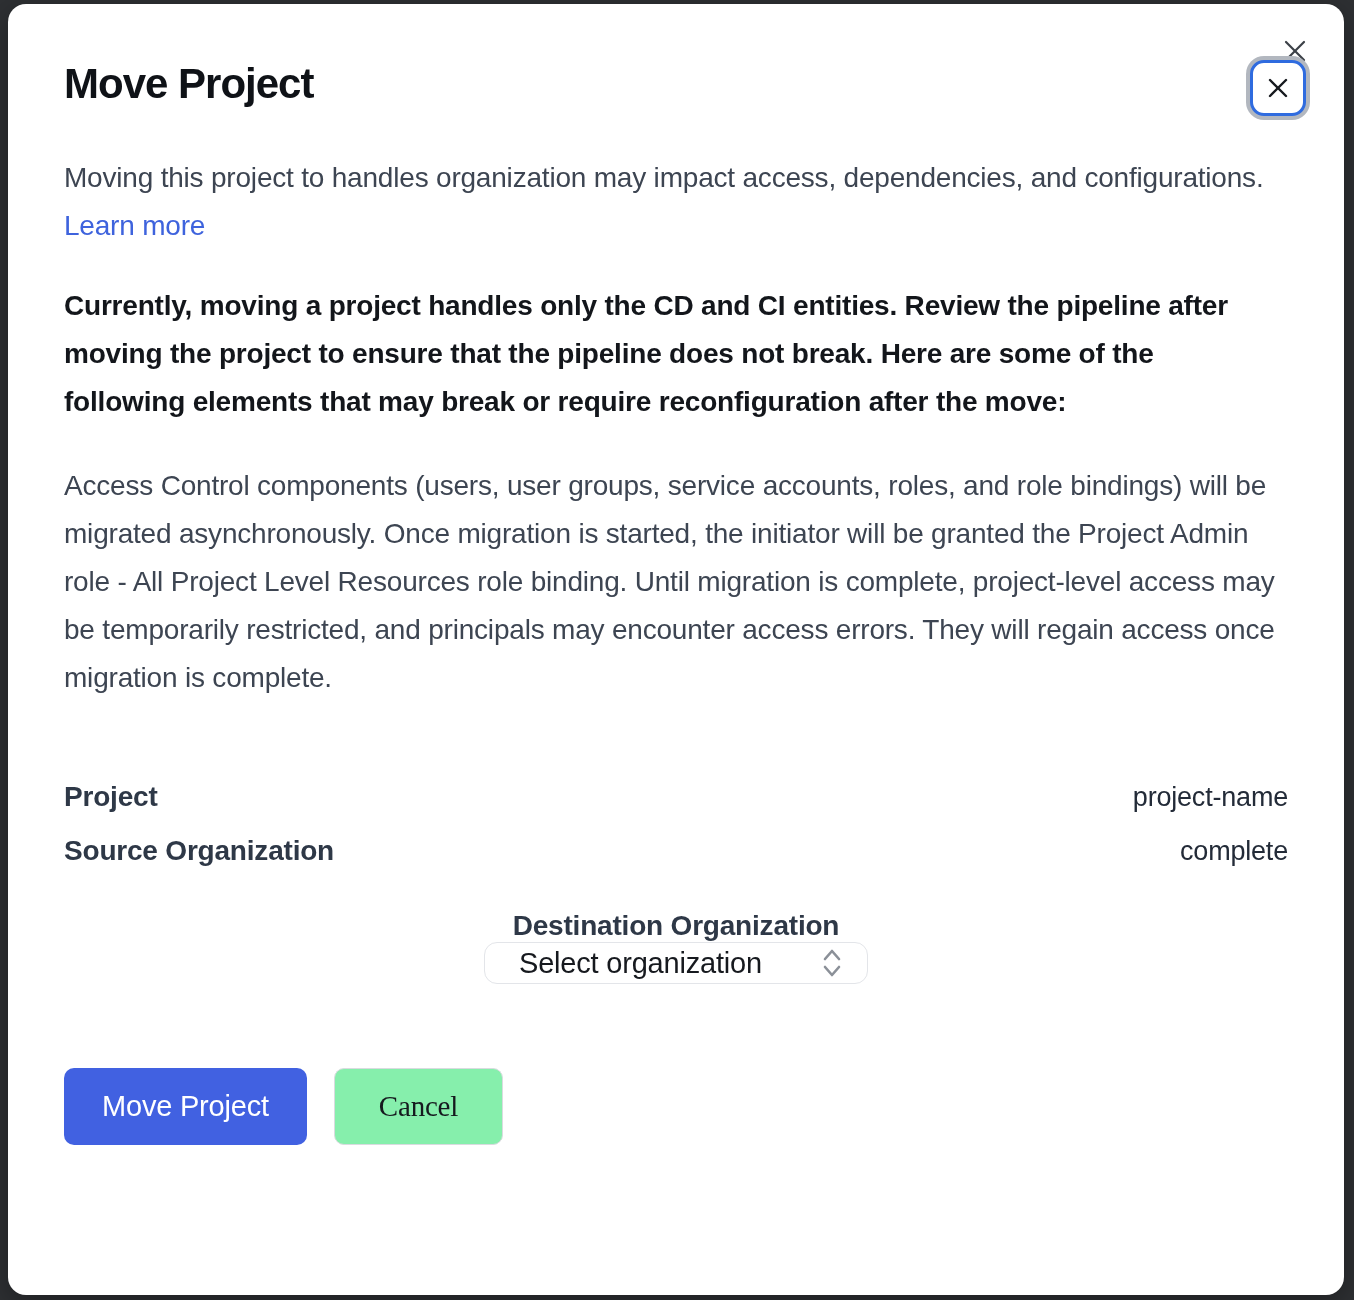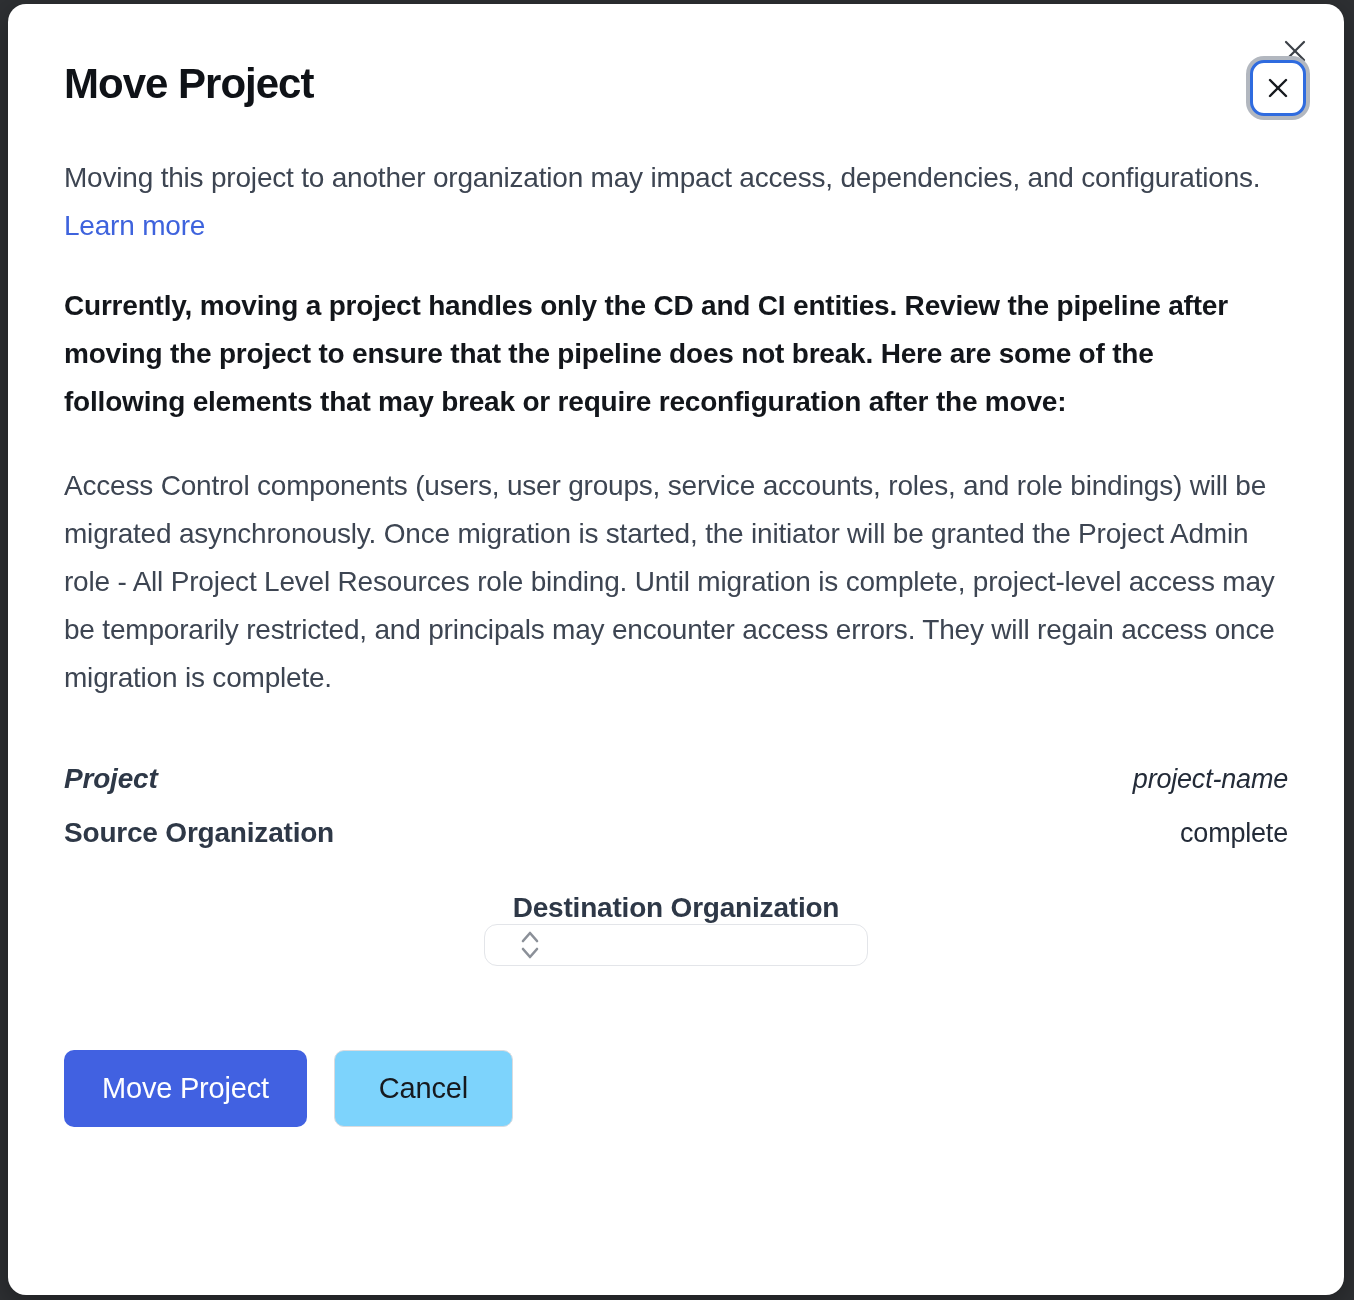--- a/index.html
+++ b/index.html
@@ -73,21 +73,21 @@
     line-height: 48px;
     letter-spacing: -0.2px;
     color: #3d4552;
     max-width: 1226px;
   }
   .row {
     display: flex;
     align-items: center;
     justify-content: space-between;
   }
-  .row-project { margin-top: 60px; height: 34px; font-style: italic; }
+  .row-project { margin-top: 78px; height: 34px; }
   .row-source  { margin-top: 20px; height: 34px; }
   .row-dest    { margin-top: 42px; height: 74px; flex-direction: column; }
   .field-label {
     font-size: 28px;
     font-weight: 700;
     letter-spacing: -0.2px;
     color: #2e3847;
   }
   .field-value {
     font-size: 27px;
@@ -128,26 +128,27 @@
   }
   .btn-primary {
     background: #4161e1;
     border: none;
     color: #ffffff;
     font-weight: 500;
     padding: 0 38px;
     min-width: 236px;
   }
   .btn-secondary {
-    background: #7dd3fc;
+    background: #86efac;
     border: 1.5px solid #d9dbdf;
     color: #16191e;
     padding: 0 44px;
     min-width: 159px;
     margin-left: 27px;
+    font-family: Liberation Serif, serif;
   }
   svg { display: block; }
 </style>
 </head>
 <body>
 
 <div class="modal">
 
   <span class="outer-close" title="Close">
     <svg width="26" height="26" viewBox="0 0 26 26">
@@ -160,39 +161,40 @@
     <span>
       <svg width="24" height="24" viewBox="0 0 24 24">
         <line x1="4" y1="4" x2="20" y2="20" stroke="#16191e" stroke-width="2.4" stroke-linecap="round"></line>
         <line x1="20" y1="4" x2="4" y2="20" stroke="#16191e" stroke-width="2.4" stroke-linecap="round"></line>
       </svg>
     </span>
   </button>
 
   <h1 class="modal-title">Move Project</h1>
 
-  <p class="desc"><span>Moving this project to another organization may impact access, dependencies, and configurations.</span> <a class="link">Learn more</a></p>
+  <p class="desc"><span>Moving this project to handles organization may impact access, dependencies, and configurations.</span> <a class="link">Learn more</a></p>
 
   <p class="warning">Currently, moving a project handles only the CD and CI entities. Review the pipeline after moving the project to ensure that the pipeline does not break. Here are some of the following elements that may break or require reconfiguration after the move:</p>
 
   <p class="body-para">Access Control components (users, user groups, service accounts, roles, and role bindings) will be migrated asynchronously. Once migration is started, the initiator will be granted the Project Admin role - All Project Level Resources role binding. Until migration is complete, project-level access may be temporarily restricted, and principals may encounter access errors. They will regain access once migration is complete.</p>
 
   <div class="row row-project">
     <span class="field-label">Project</span>
     <span class="field-value">project-name</span>
   </div>
 
   <div class="row row-source">
     <span class="field-label">Source Organization</span>
     <span class="field-value">complete</span>
   </div>
 
   <div class="row row-dest">
     <span class="field-label">Destination Organization</span>
     <div class="select" role="button">
+      <span class="select-value">Select organization</span>
       <span>
         <svg width="22" height="32" viewBox="0 0 22 32">
           <polyline points="4,12 11,4 18,12" fill="none" stroke="#8b9098" stroke-width="2.6" stroke-linecap="round" stroke-linejoin="round"></polyline>
           <polyline points="4,20 11,28 18,20" fill="none" stroke="#8b9098" stroke-width="2.6" stroke-linecap="round" stroke-linejoin="round"></polyline>
         </svg>
       </span>
     </div>
   </div>
 
   <div class="footer">

